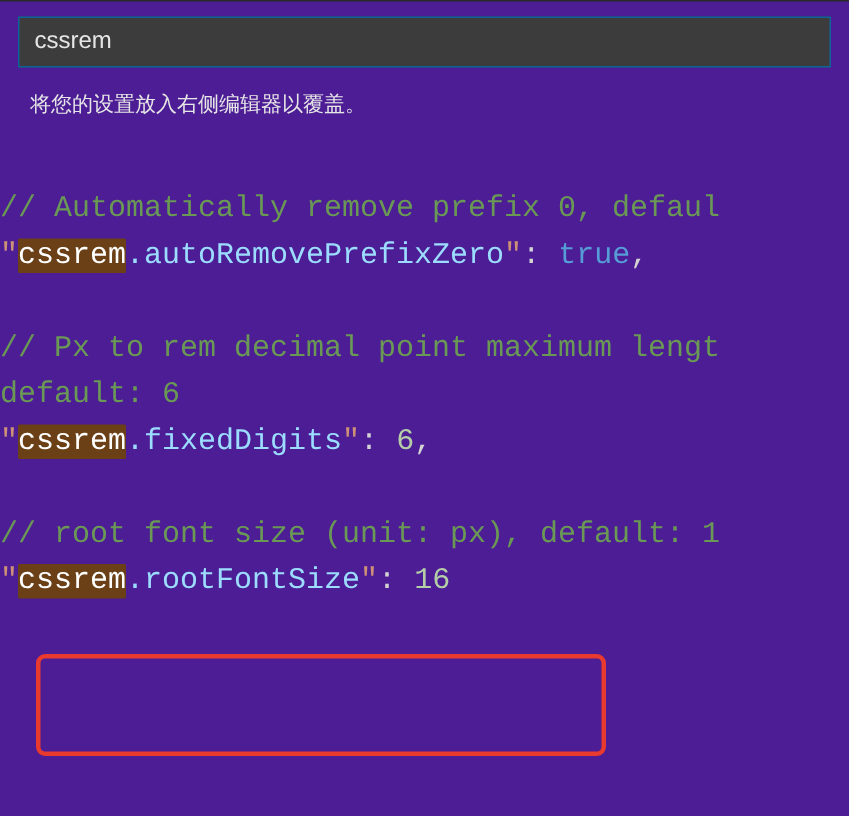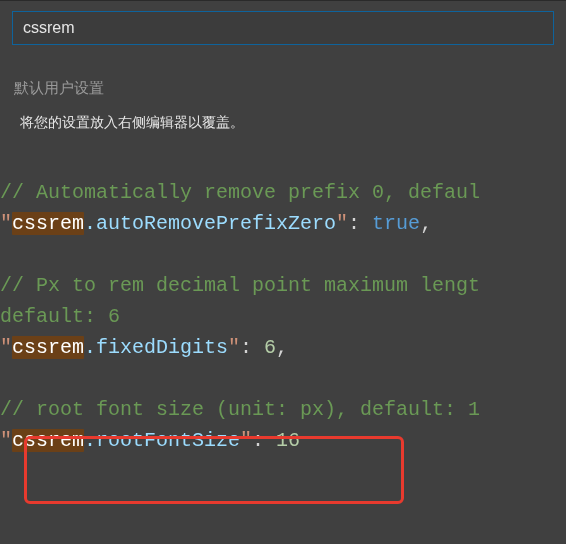--- a/index.html
+++ b/index.html
@@ -6,21 +6,21 @@
   html, body {
     margin: 0; padding: 0;
     width: 566px; height: 544px;
     background: #1e1e1e;
     font-family: "Segoe UI", "Microsoft YaHei", Arial, sans-serif;
     color: #cccccc;
     overflow: hidden;
   }
   .root {
     width: 566px; height: 544px;
-    background: #404040;
+    background: #4c1d95;
     position: relative;
     border-top: 1px solid #2a2a2a;
   }
   .search-wrap {
     padding: 10px 12px 0 12px;
   }
   .search-input {
     width: 100%;
     height: 34px;
     background: #3c3c3c;
@@ -75,20 +75,19 @@
 </style>
 </head>
 <body>
 
 <div class="root">
 
   <div class="search-wrap">
     <input class="search-input" type="text" value="cssrem" style="">
   </div>
 
-  <div class="section-title">默认用户设置</div>
 
   <div class="description">将您的设置放入右侧编辑器以覆盖。</div>
 
   <div class="code" id="code"><span class="line"><span class="cm">// Automatically remove prefix 0, defaul</span></span><span class="line"><span class="str-q">"</span><span class="key"></span><span class="key hl">cssrem</span><span class="key">.autoRemovePrefixZero</span><span class="str-q">"</span><span class="pun">: </span><span class="kw">true</span><span class="pun">,</span></span><span class="line"> </span><span class="line"><span class="cm">// Px to rem decimal point maximum lengt</span></span><span class="line"><span class="cm">default: 6</span></span><span class="line"><span class="str-q">"</span><span class="key"></span><span class="key hl">cssrem</span><span class="key">.fixedDigits</span><span class="str-q">"</span><span class="pun">: </span><span class="num">6</span><span class="pun">,</span></span><span class="line"> </span><span class="line"><span class="cm">// root font size (unit: px), default: 1</span></span><span class="line"><span class="str-q">"</span><span class="key"></span><span class="key hl">cssrem</span><span class="key">.rootFontSize</span><span class="str-q">"</span><span class="pun">: </span><span class="num">16</span></span></div>
 
   <div class="highlight-box"></div>
 </div>
 
 </body></html>

